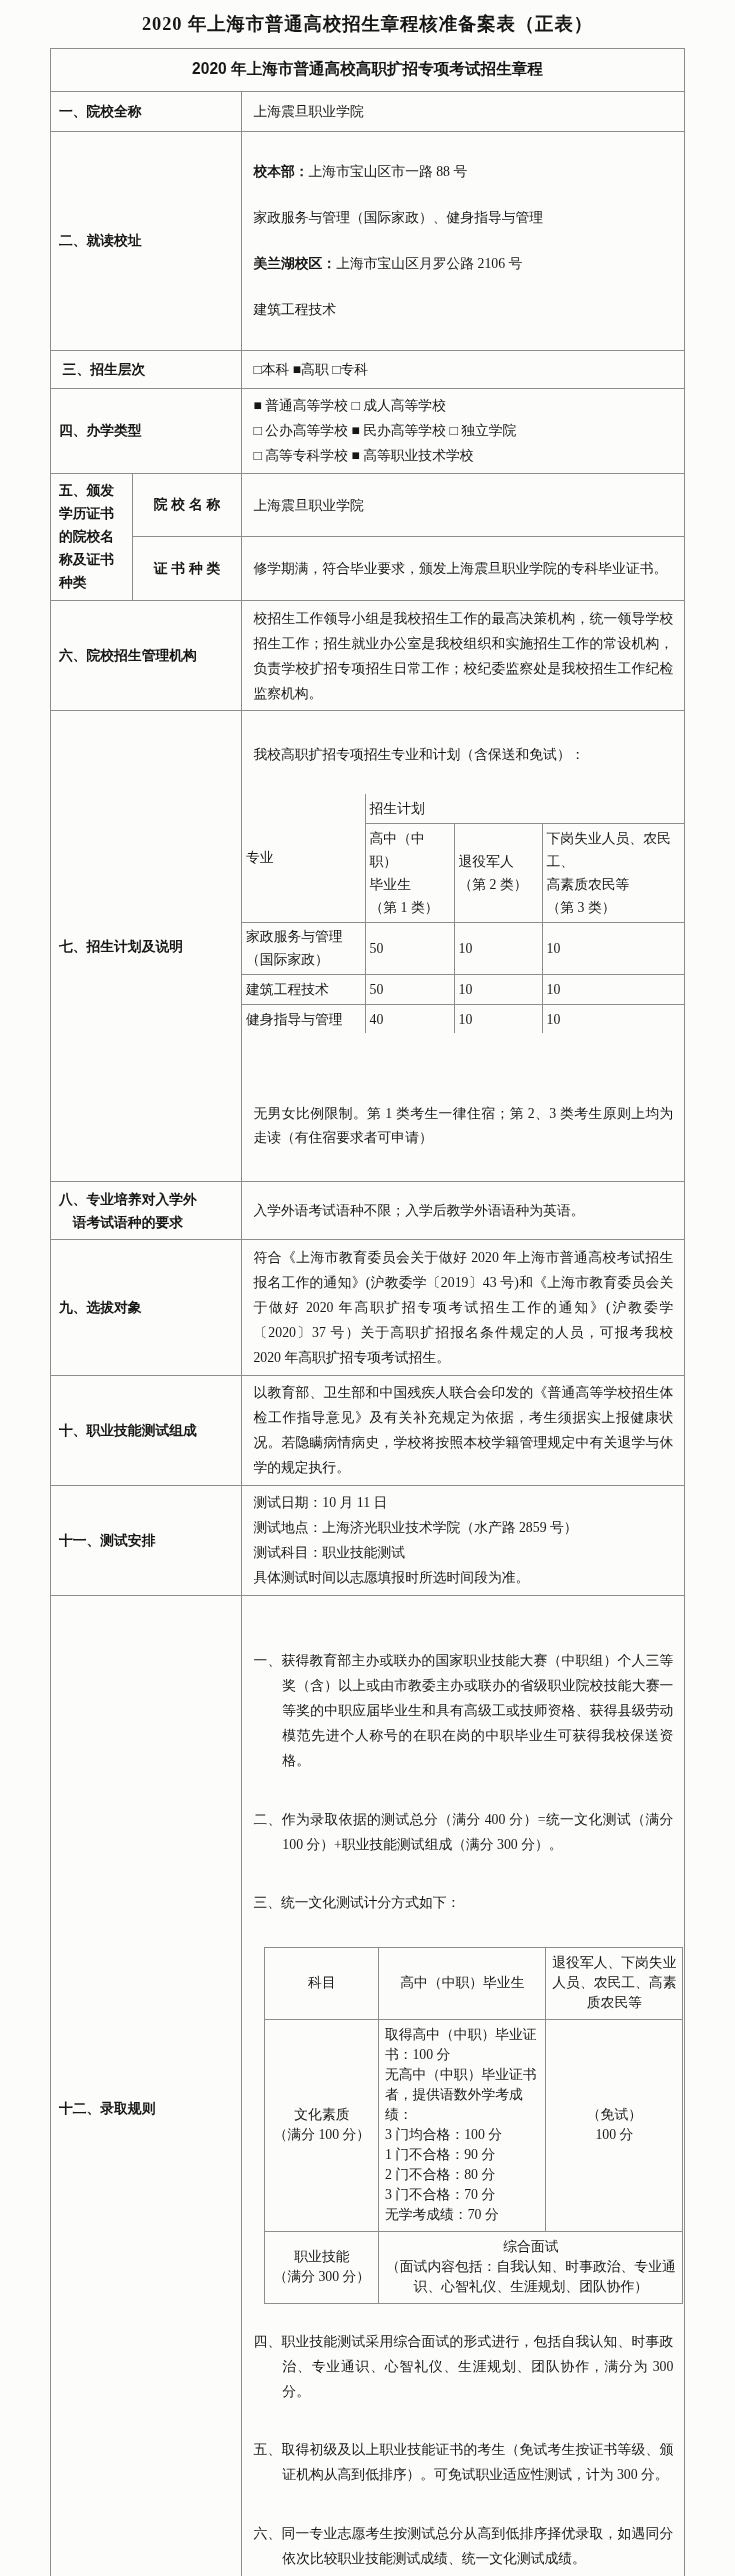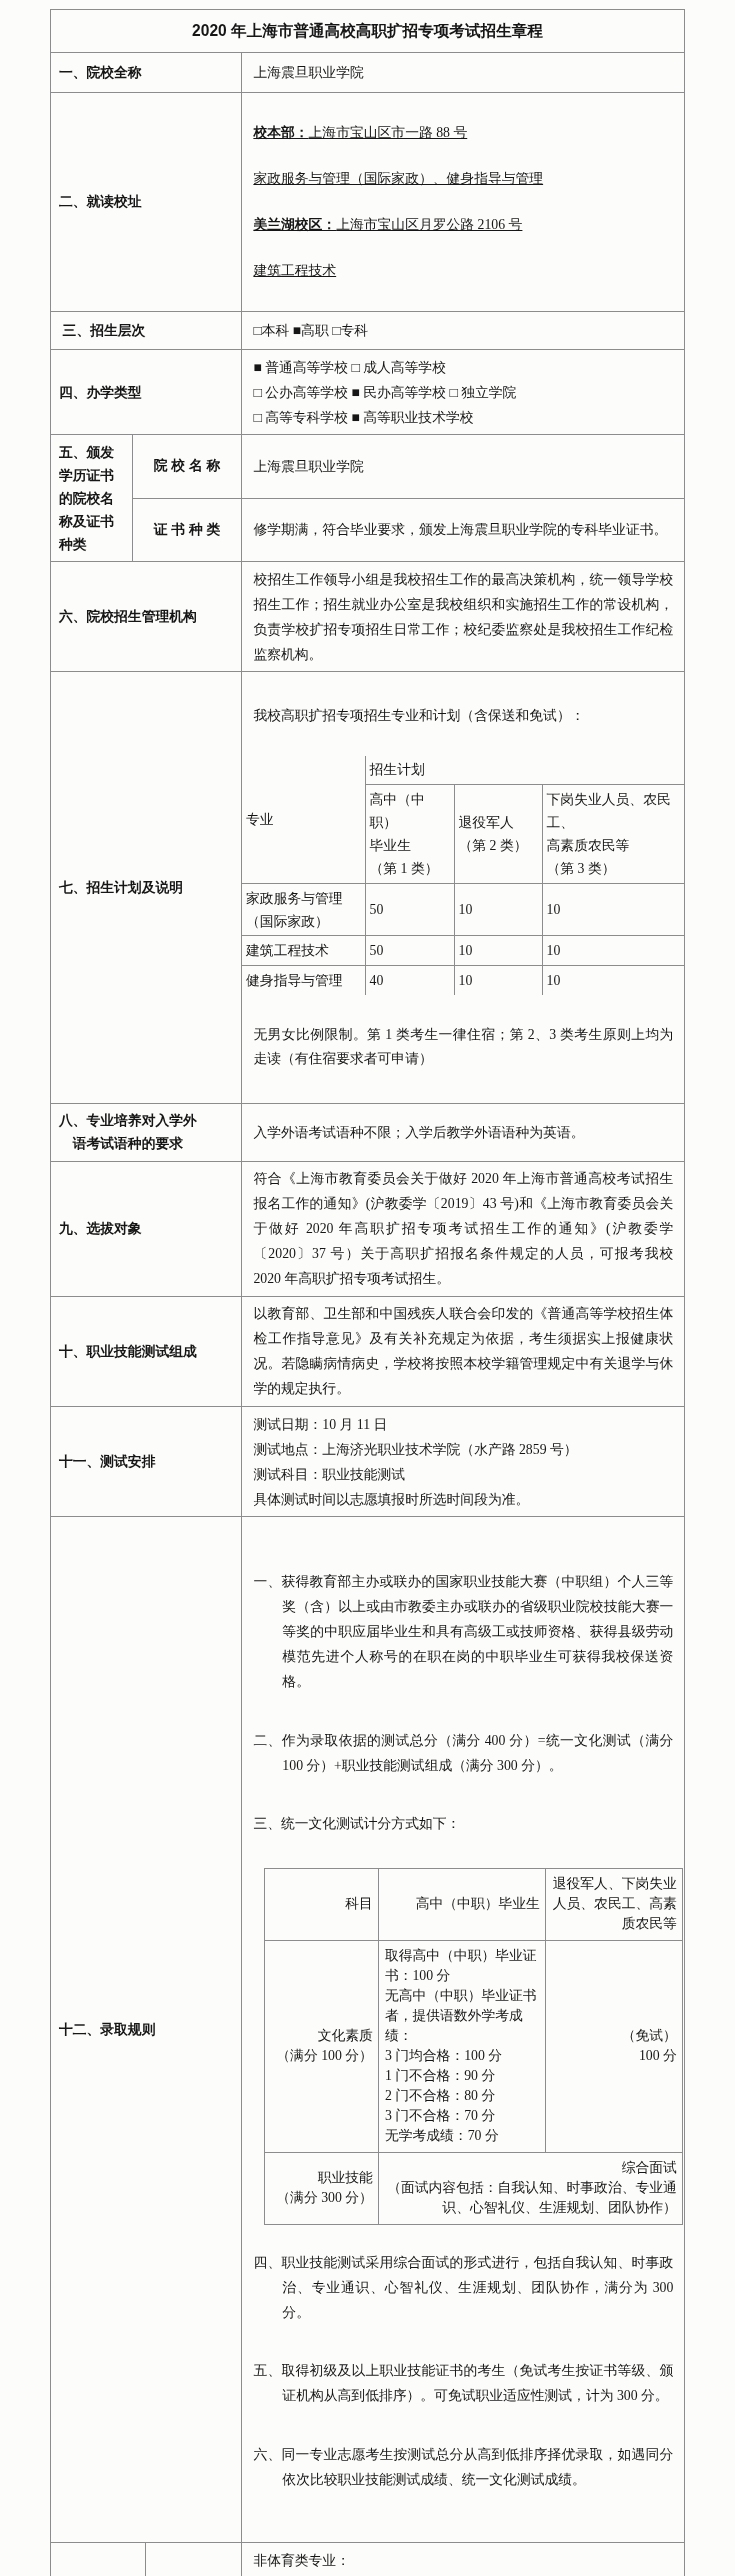--- a/index.html
+++ b/index.html
@@ -14,44 +14,45 @@
   .form-header{height:40px;text-align:center;vertical-align:middle;
         font:bold 15.6px "Liberation Sans","DejaVu Sans",sans-serif;}
   .lbl{font:bold 13.8px "Liberation Sans","DejaVu Sans",sans-serif;line-height:23px;
         padding:5.5px 4.6px 5.5px 8.3px;vertical-align:middle;white-space:pre-line;}
   .sublbl{font:bold 13.8px "Liberation Sans","DejaVu Sans",sans-serif;text-align:center;
         vertical-align:middle;padding:3.7px 1.8px;line-height:20px;}
   .val{font:13.8px "Liberation Serif","DejaVu Serif",serif;padding:4.6px 11px;
         line-height:25px;white-space:pre-line;vertical-align:middle;text-align:left;}
   .para{text-align:justify;}
   .h30{height:27.6px;} .h28{height:26px;padding-left:12px;}
-  .cline{line-height:21px;text-decoration:underline;}
+  .cline{line-height:21px;}
   .bp{font-weight:bold;font-family:"Liberation Sans","DejaVu Sans",sans-serif;}
   .plancell{padding:0 !important;vertical-align:top;}
   .intro{font:13.8px "Liberation Serif","DejaVu Serif",serif;line-height:24px;padding:6.4px 11px 2.8px 11px;}
-  .note{font:13.8px "Liberation Serif","DejaVu Serif",serif;line-height:24px;padding:3.7px 11px 6.4px 11px;text-align:justify;}
+  .note{font:13.8px "Liberation Serif","DejaVu Serif",serif;line-height:24px;padding:3.7px 11px 6.4px 11px;text-align:justify;margin-top:40px;}
   table.plan{width:100%;border-collapse:collapse;border-style:hidden;table-layout:fixed;
         font:13.8px "Liberation Serif","DejaVu Serif",serif;}
   table.plan td{border:0.9px solid #8c8c8c;text-align:left;vertical-align:middle;
         padding:2.8px 3.7px;line-height:23px;white-space:pre-line;}
   col.p1{width:123px} col.p2{width:89px} col.p3{width:88px}
   .rules{font:13.8px "Liberation Serif","DejaVu Serif",serif;padding:7.4px 11px;}
   .item{line-height:25px;padding-left:2.1em;text-indent:-2.1em;margin:3.7px 0 13.8px 0;text-align:justify;}
   table.score{width:419px;margin:1.8px 0 5.5px 11px;border-collapse:collapse;table-layout:fixed;
         font:13.8px "Liberation Serif","DejaVu Serif",serif;}
-  table.score td{border:0.9px solid #8c8c8c;text-align:right;vertical-align:middle;
+  table.score td{border:0.9px solid #8c8c8c;text-align:center;vertical-align:middle;
         padding:5.5px 5.5px;line-height:20px;white-space:pre-line;}
   table.score td.leftcell{text-align:left;}
   col.s1{width:114px} col.s2{width:167px}
 </style>
 </head>
 <body>
 
 <div class="page">
 
+  <div class="doc-title">2020 年上海市普通高校招生章程核准备案表（正表）</div>
 
   <table class="doc">
     <colgroup>
         <col class="c1">
         <col class="c2">
         <col class="c3">
         <col class="c4">
       </colgroup>
     <tbody>
 

